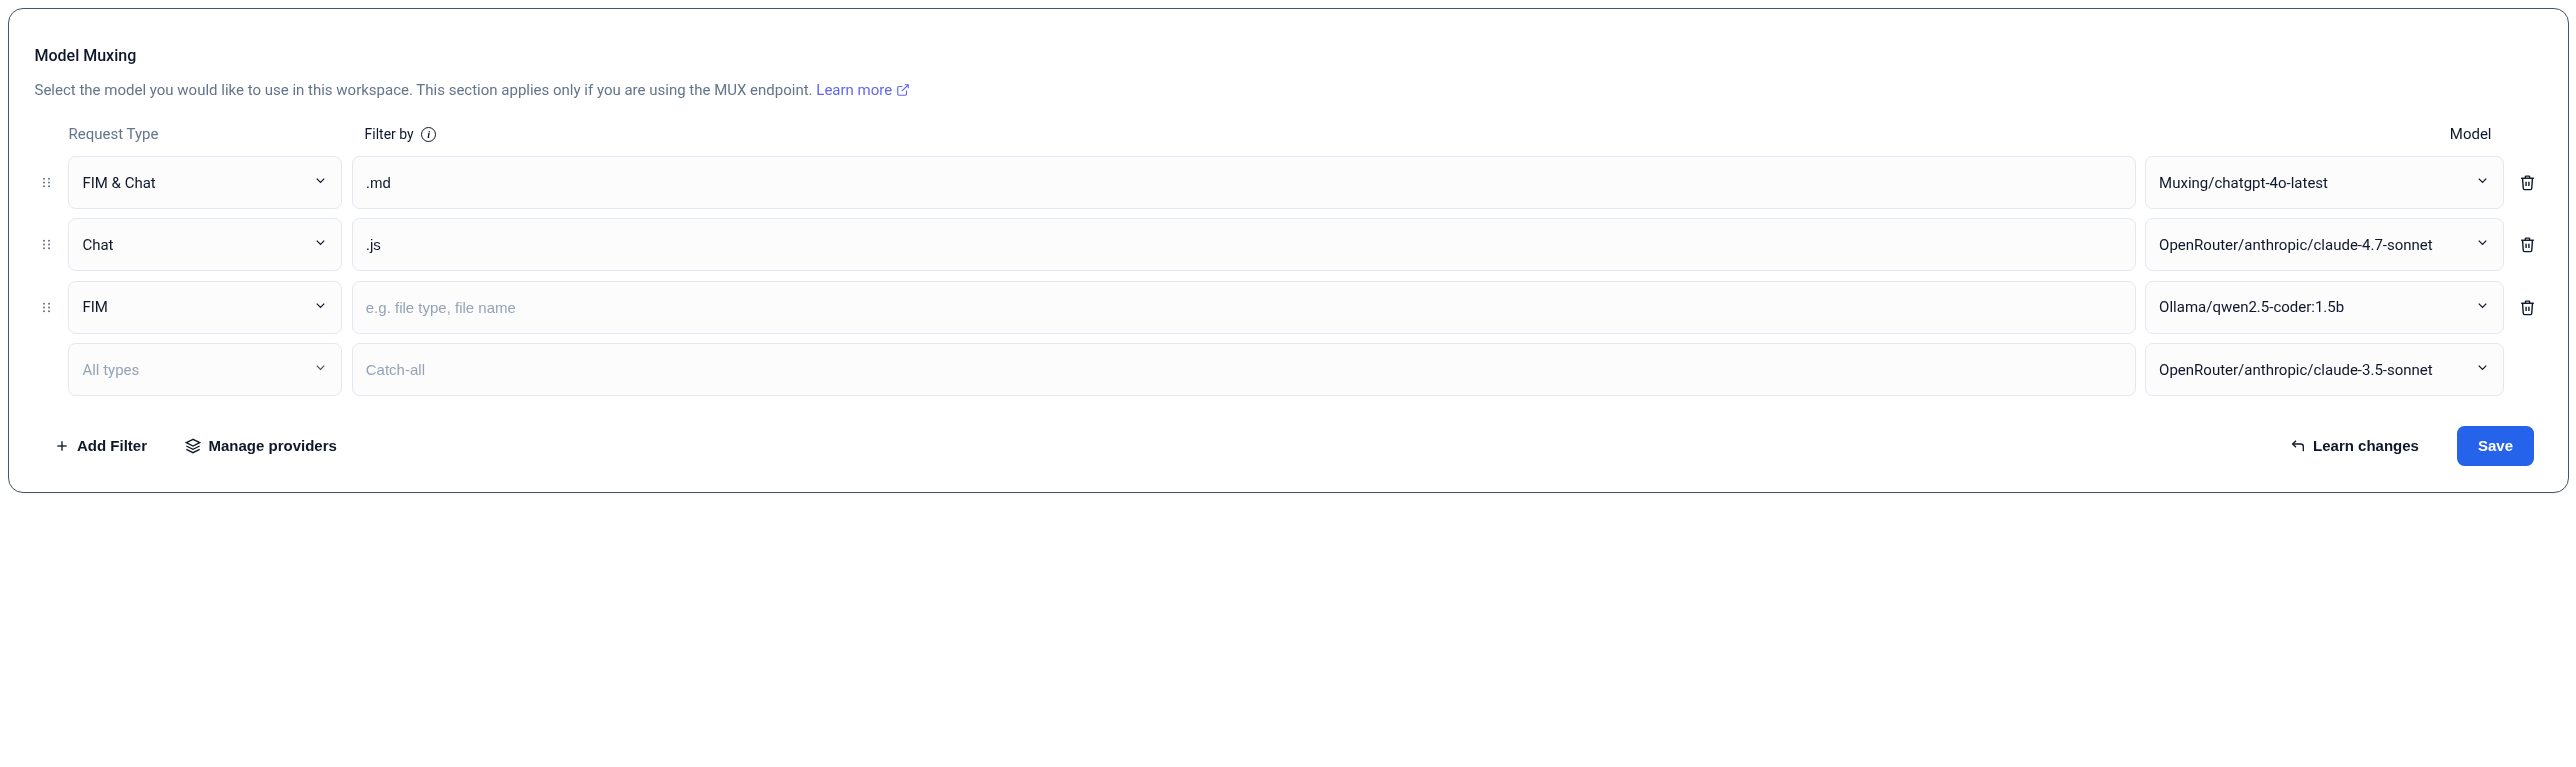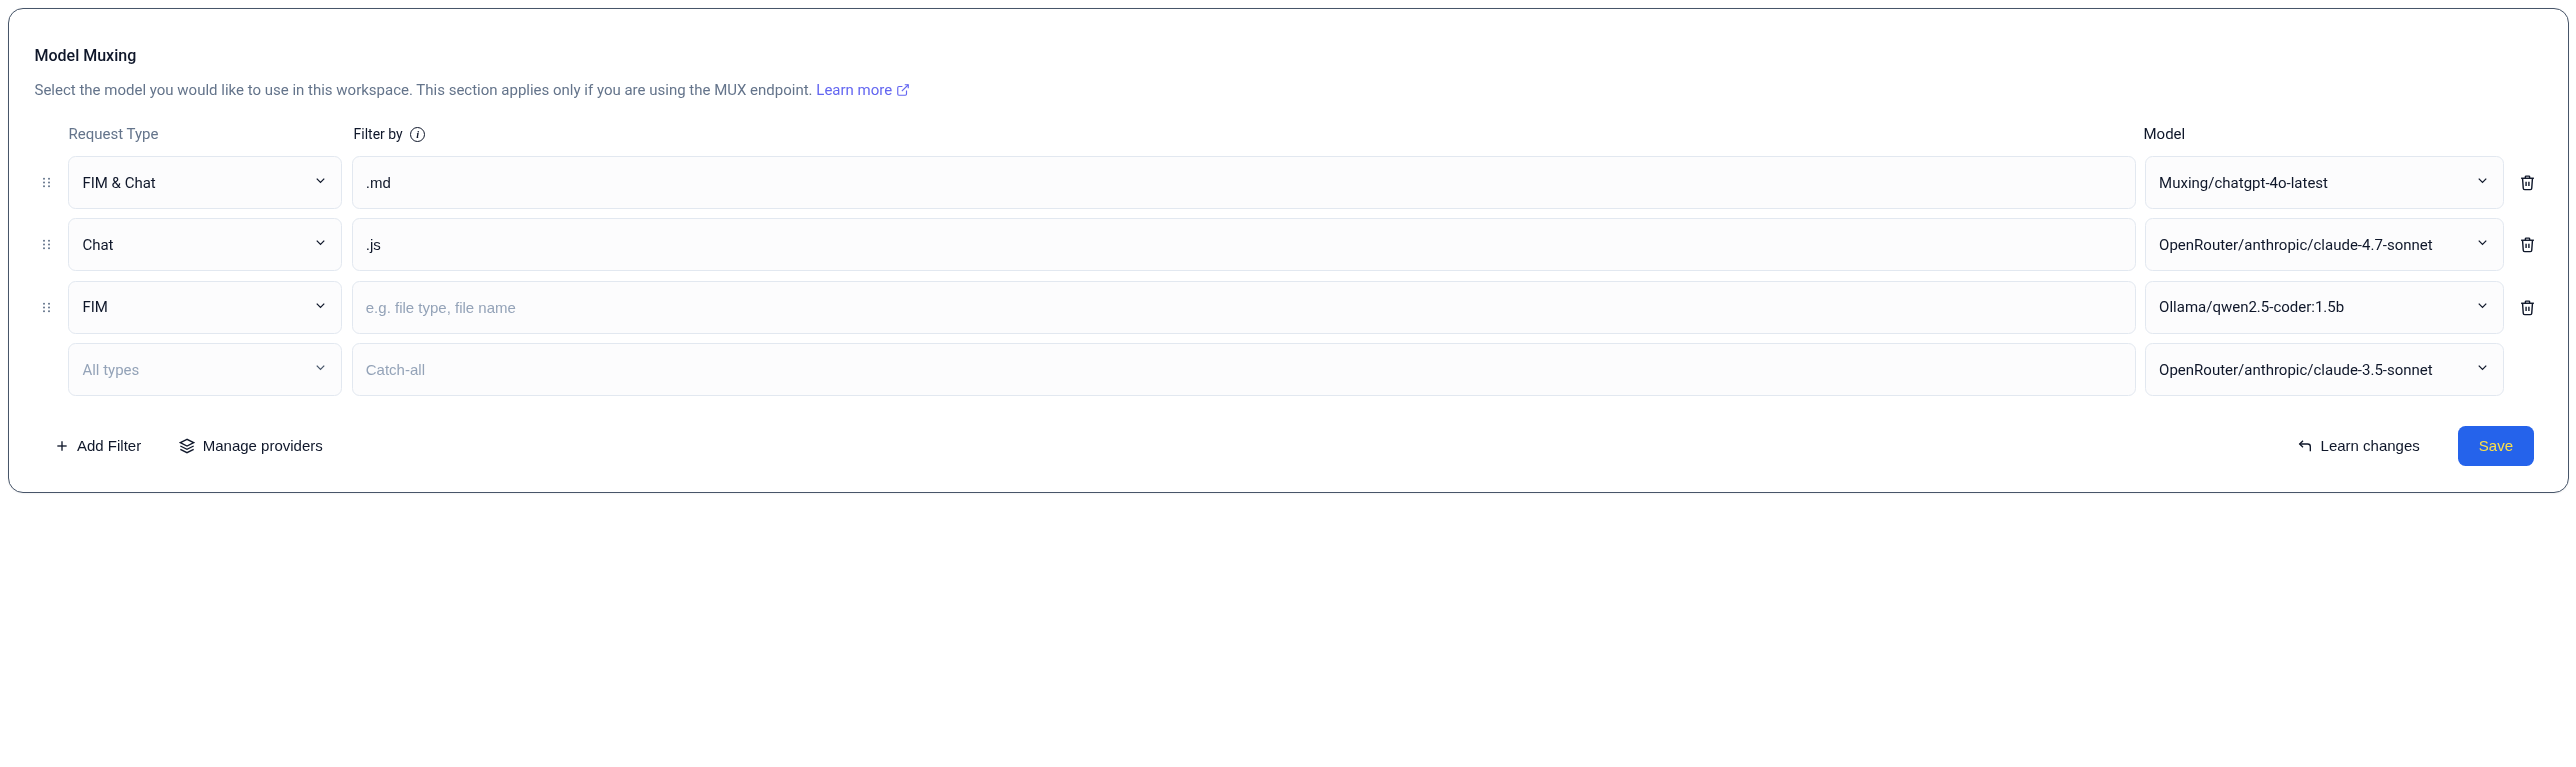--- a/index.html
+++ b/index.html
@@ -33,28 +33,28 @@
     align-items: center;
     gap: 3.8px;
     margin-top: 9px;
   }
   .ext-icon { width: 14px; height: 14px; }
   .ext-icon path, .ext-icon polyline { stroke: #6366f1; stroke-width: 2; fill: none; }
 
   .table-header {
     display: flex;
     align-items: center;
-    gap: 11px;
+    gap: 22px;
     padding-left: 34px;
     margin-bottom: 13px;
     margin-top: 20px;
   }
   .col-req { width: 274px; flex-shrink: 0; }
   .col-filter { flex: 1; }
-  .col-model { width: 359px; flex-shrink: 0; }
+  .col-model { width: 359px; flex-shrink: 0; text-align: right; }
   .col-trash { width: 28px; flex-shrink: 0; }
 
   .th-req {
     font-size: 15px;
     color: #64748b;
   }
   .th-filter {
     font-size: 14px;
     color: #0f172a;
     display: inline-flex;
@@ -144,36 +144,36 @@
   }
   .footer-left, .footer-right {
     display: flex;
     align-items: center;
     gap: 38px;
   }
   .text-btn {
     background: none;
     border: none;
     font-size: 15px;
-    font-weight: 400;
+    font-weight: 700;
     color: #0f172a;
     cursor: pointer;
     display: inline-flex;
     align-items: center;
     gap: 7.5px;
   }
   .text-btn svg { width: 16px; height: 16px; }
   .primary-btn {
     background: #2563eb;
-    color: #fde047;
+    color: #ffffff;
     border: none;
     border-radius: 7.5px;
     padding: 11.3px 21px;
     font-size: 15px;
-    font-weight: 400;
+    font-weight: 700;
     cursor: pointer;
   }
 </style>
 </head>
 <body>
 
 <div class="card">
 
   <div class="card-title">Model Muxing</div>
   <div class="card-desc">

